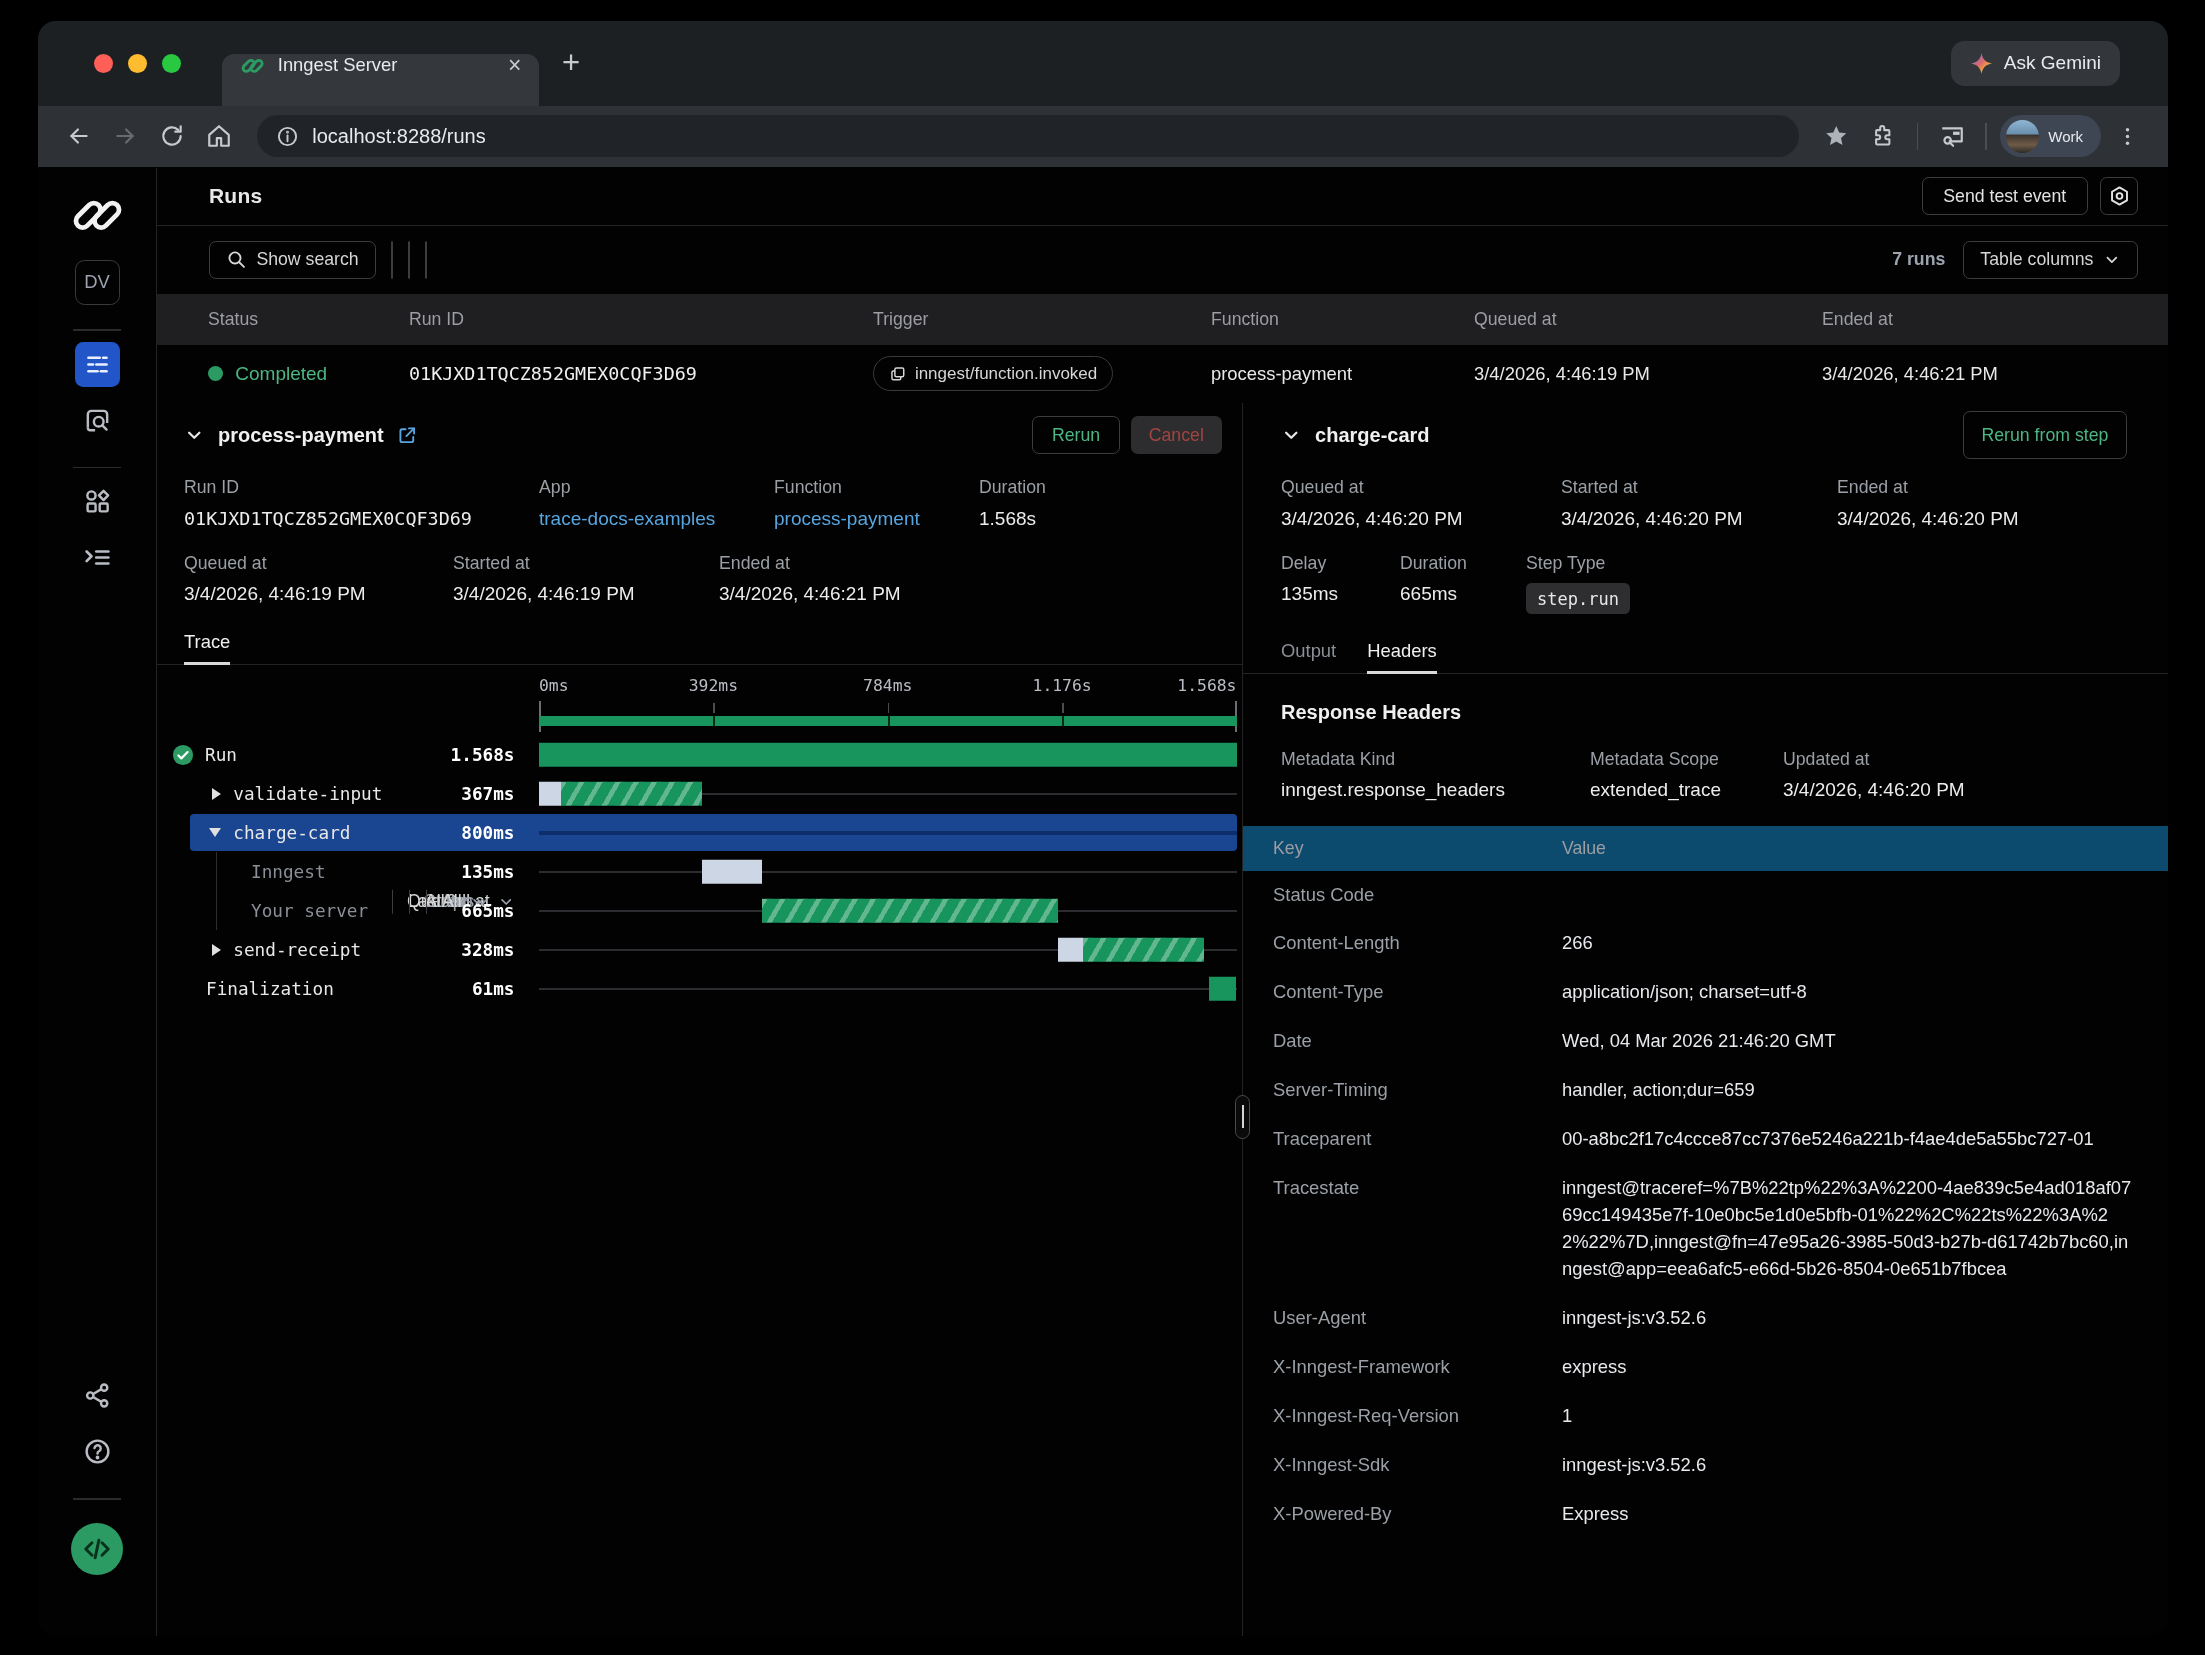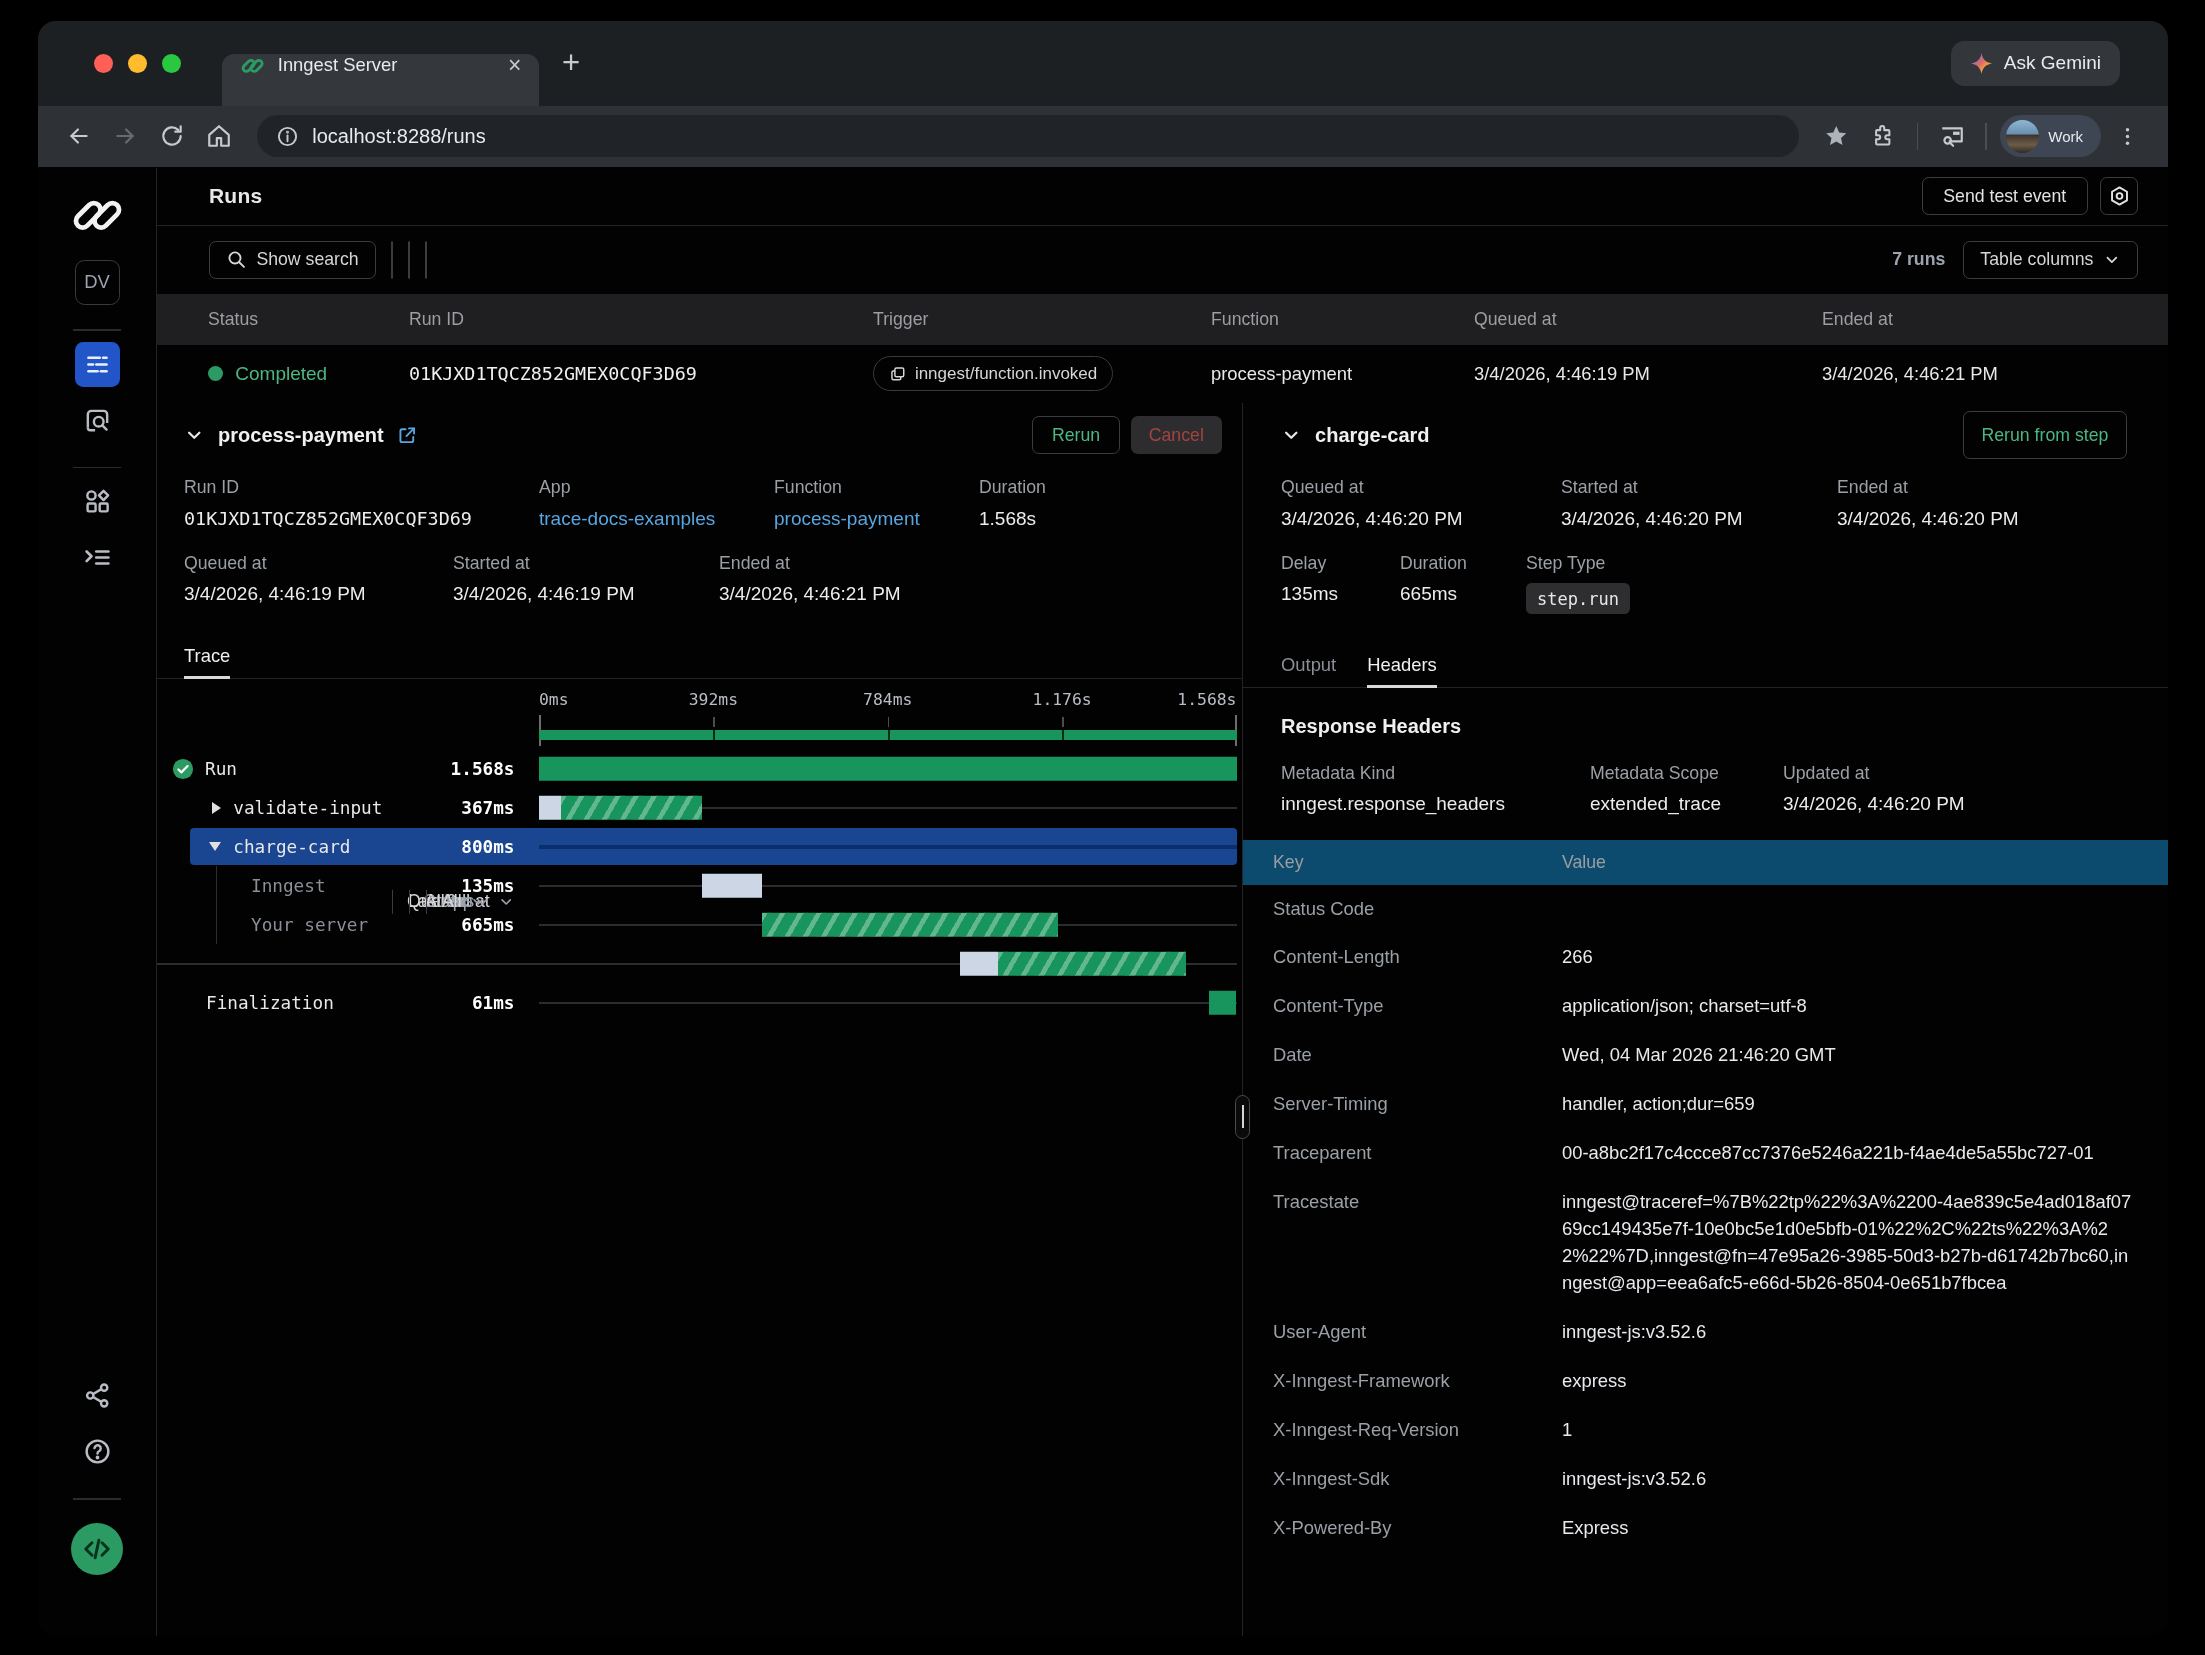--- a/index.html
+++ b/index.html
@@ -111,21 +111,21 @@
   .meta-grid.g1 { grid-template-columns:355px 235px 205px 1fr; }
   .meta-grid.g2 { grid-template-columns:269px 266px 1fr; margin-top:23px; }
   .meta-grid.rg1 { grid-template-columns:280px 276px 1fr; padding-left:38px; }
   .meta-grid.rg2 { grid-template-columns:119px 126px 1fr; margin-top:23px; padding-left:38px; }
   .meta-item .lab { color:#9aa0a6; font-size:17.7px; }
   .meta-item .val { margin-top:9.5px; color:#ececec; font-size:19px; }
   .meta-item .val.blue { color:#58a6e0; }
   .meta-item .val.mono { font-size:18.4px; }
   .chip { display:inline-block; background:#2e2e31; border-radius:5.5px; padding:5.5px 11px; color:#e8e8e8; font-size:17px; }
 
-  .tabs-row { display:flex; gap:31px; padding-left:27px; margin-top:40px; border-bottom:1.4px solid #232326; flex:none;}
+  .tabs-row { display:flex; gap:31px; padding-left:27px; margin-top:26px; border-bottom:1.4px solid #232326; flex:none;}
   .tabs-row.rp { padding-left:38px; }
   .tab-item { font-size:18.4px; padding-bottom:11px; position:relative; color:#8b8f96; }
   .tab-item.active { color:#f0f0f0; }
   .tab-item.active::after { content:""; position:absolute; left:0; right:0; bottom:-1.4px; height:3.4px; background:#d9d9d9; }
 
   
   .waterfall { padding-top:11px; flex:1; min-height:0; }
   .axis-area { position:relative; height:59px; margin-left:382px; margin-right:5.5px; }
   .axis-lab { position:absolute; top:0; color:#b9bdc3; font-size:16.4px; font-family:"DejaVu Sans Mono",monospace; }
   .axis-lab.p0{left:0;} .axis-lab.p25{left:25%; transform:translateX(-50%);} .axis-lab.p50{left:50%; transform:translateX(-50%);}
@@ -581,20 +581,25 @@
                     <div class="wf-label">
                       <i class="guide"></i>
                       <span class="wf-name pad-l2">Your server</span>
                       <span class="wf-dur">665ms</span>
                     </div>
                     <div class="wf-track">
                       <div class="seg seg-hatch" style="left: 32.0153%; width: 42.4107%;"></div>
                     </div>
                   </div>
                   <div class="wf-row">
+                    <div class="wf-label">
+                      <i class="tri tri-right"></i>
+                      <span class="wf-name">send-receipt</span>
+                      <span class="wf-dur">328ms</span>
+                    </div>
                     <div class="wf-track">
                       <div class="seg seg-light" style="left: 74.426%; width: 3.50765%;"></div>
                       <div class="seg seg-hatch" style="left: 77.9337%; width: 17.4107%;"></div>
                     </div>
                   </div>
                   <div class="wf-row">
                     <div class="wf-label">
                       <span class="wf-name pad-fin">Finalization</span>
                       <span class="wf-dur">61ms</span>
                     </div>

